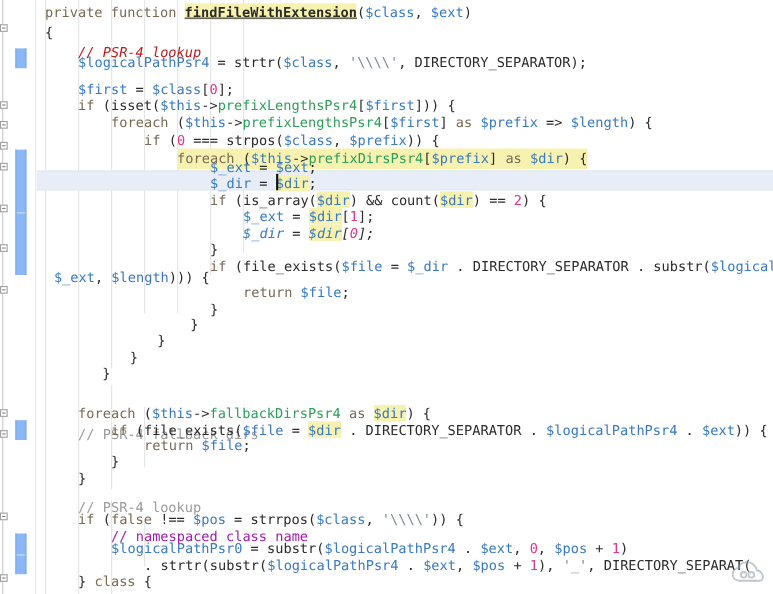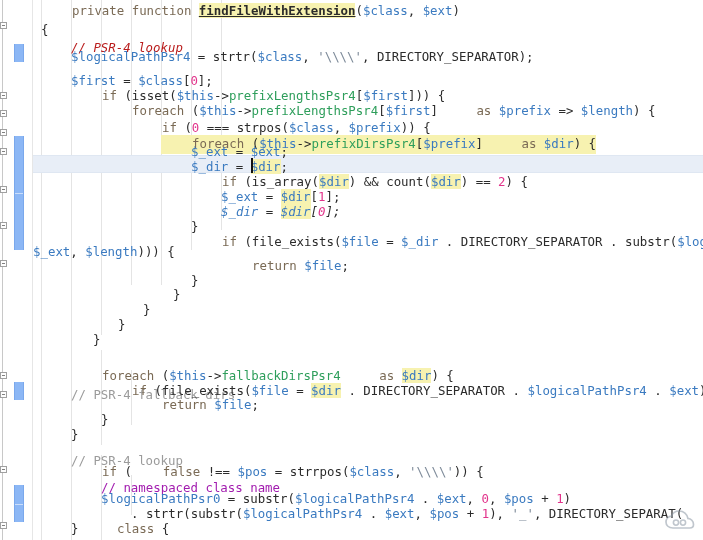--- a/index.html
+++ b/index.html
@@ -101,21 +101,21 @@
     left: 0;
     white-space: pre;
     font-size: 12.4px;
     line-height: 18.6px;
     height: 18.6px;
     color: #2b2b2b;
     letter-spacing: 0px;
   }
 
   
-  .kw   { color: #7a6a55; margin-left: 31px; }
+  .kw   { color: #7a6a55; }
   .var  { color: #3a7ac0; }
   .prop { color: #2e9e5b; }
   .num  { color: #e2338b; }
   .str  { color: #7d8a99; }
   .cmt  { color: #9b9b9b; }
   .punc { color: #2b2b2b; }
   .const{ color: #2b2b2b; }
   .plain{ color: #2b2b2b; }
   .hl   { background: #f7f2b0; }
   .decl {
@@ -226,21 +226,21 @@
       <div class="line" style="top:172.5px;left:158px;"><span class="kw" style="color: rgb(122, 106, 85);">if </span><span class="punc">(</span><span class="plain">is_array</span><span class="punc">(</span><span class="var hl" style="color: rgb(58, 122, 192); background: rgb(247, 242, 176);">$dir</span><span class="punc">) &amp;&amp; </span><span class="plain">count</span><span class="punc">(</span><span class="var hl" style="color: rgb(58, 122, 192); background: rgb(247, 242, 176);">$dir</span><span class="punc">) == </span><span class="num" style="color: rgb(226, 51, 139);">2</span><span class="punc">) {</span></div>
 
       <div class="line" style="top:187.5px;left:188px;"><span class="var" style="color: rgb(58, 122, 192);">$_ext</span><span class="punc"> = </span><span class="var hl" style="color: rgb(58, 122, 192); background: rgb(247, 242, 176);">$dir</span><span class="punc">[</span><span class="num" style="color: rgb(226, 51, 139);">1</span><span class="punc">];</span></div>
 
       <div class="line" style="top:202.5px;left:188px;font-style:italic;"><span class="var" style="color: rgb(58, 122, 192);">$_dir</span><span class="punc"> = </span><span class="var hl" style="color: rgb(58, 122, 192); background: rgb(247, 242, 176);">$dir</span><span class="punc">[</span><span class="num" style="color: rgb(226, 51, 139);">0</span><span class="punc">];</span></div>
 
       <div class="line" style="top:217.5px;left:158px;"><span class="punc">}</span></div>
 
       <div class="line" style="top:232.5px;left:158px;"><span class="kw" style="color: rgb(122, 106, 85);">if </span><span class="punc">(</span><span class="plain">file_exists</span><span class="punc">(</span><span class="var" style="color: rgb(58, 122, 192);">$file</span><span class="punc"> = </span><span class="var" style="color: rgb(58, 122, 192);">$_dir</span><span class="punc"> . </span><span class="const">DIRECTORY_SEPARATOR</span><span class="punc"> . </span><span class="plain">substr</span><span class="punc">(</span><span class="var" style="color: rgb(58, 122, 192);">$logicalPathPsr4</span></div>
 
-      <div class="line" style="top:243px;left:0px;"><span class="var" style="color: rgb(58, 122, 192);">$_ext</span><span class="punc">, </span><span class="var" style="color: rgb(58, 122, 192);">$length</span><span class="punc">))) {</span></div>
+      <div class="line" style="top:243px;left:16px;"><span class="var" style="color: rgb(58, 122, 192);">$_ext</span><span class="punc">, </span><span class="var" style="color: rgb(58, 122, 192);">$length</span><span class="punc">))) {</span></div>
 
       <div class="line" style="top:257px;left:188px;"><span class="kw" style="color: rgb(122, 106, 85);">return </span><span class="var" style="color: rgb(58, 122, 192);">$file</span><span class="punc">;</span></div>
 
       <div class="line" style="top:271.5px;left:158px;"><span class="punc">}</span></div>
 
       <div class="line" style="top:286px;left:140px;"><span class="punc">}</span></div>
 
       <div class="line" style="top:301px;left:110px;"><span class="punc">}</span></div>
 
       <div class="line" style="top:316px;left:85px;"><span class="punc">}</span></div>

